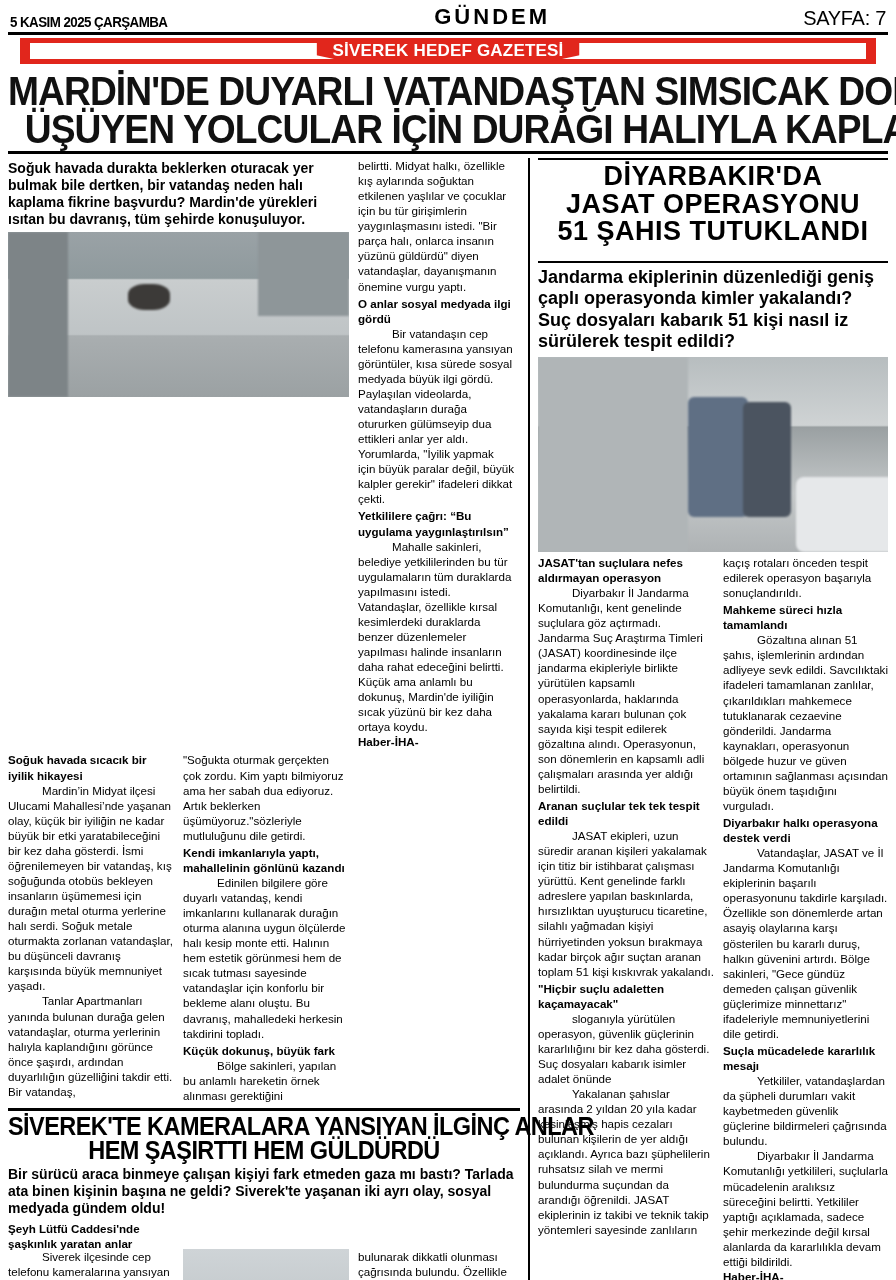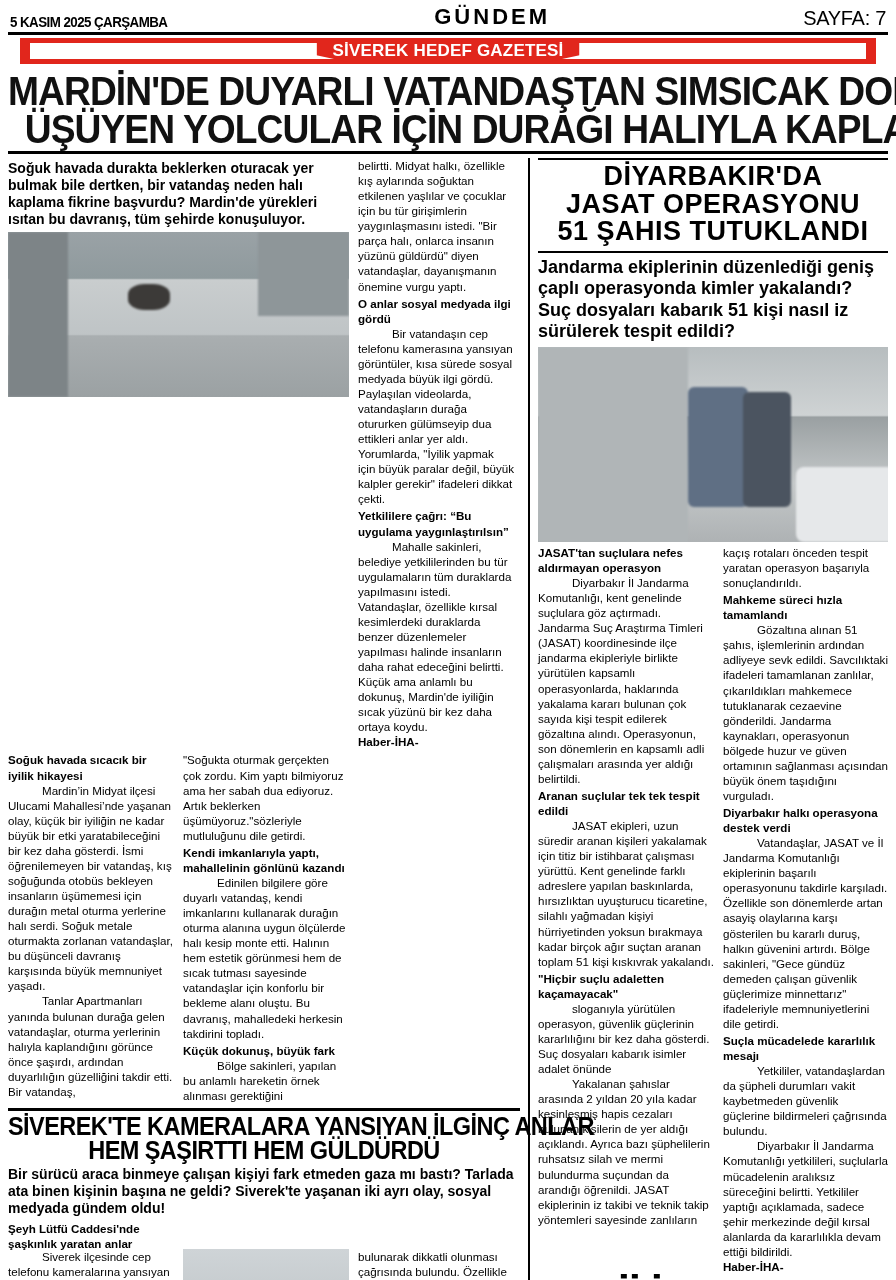--- a/index.html
+++ b/index.html
@@ -79,21 +79,21 @@
 
   .sec-head h2 {
     margin:0; font-weight:bold; font-size:25px; line-height:0.98;
     letter-spacing:-0.6px; transform:scaleX(0.94); transform-origin:left top;
     white-space:nowrap;
   }
   .sec-head h2.c { text-align:center; transform-origin:center top; }
 
   
   .rhead {
-    border:2px solid #000; border-left:0; border-right:0; padding:3px 0 5px 0; text-align:center;
+    border:2px solid #000; border-left:0; border-right:0; padding:3px 0 15px 0; text-align:center;
   }
   .rhead .rh {
     display:block; font-weight:bold; font-size:27px; line-height:1.02; letter-spacing:0.5px;
   }
 
   
   .zayii-title {
     font-weight:bold; font-size:45px; line-height:0.92; letter-spacing:-1.2px;
     transform:scaleX(0.97); transform-origin:left top; margin-top:2px;
   }
@@ -239,21 +239,21 @@
             <p>Diyarbakır İl Jandarma Komutanlığı, kent genelinde suçlulara göz açtırmadı. Jandarma Suç Araştırma Timleri (JASAT) koordinesinde ilçe jandarma ekipleriyle birlikte yürütülen kapsamlı operasyonlarda, haklarında yakalama kararı bulunan çok sayıda kişi tespit edilerek gözaltına alındı. Operasyonun, son dönemlerin en kapsamlı adli çalışmaları arasında yer aldığı belirtildi.</p>
             <span class="sub">Aranan suçlular tek tek tespit edildi</span>
             <p>JASAT ekipleri, uzun süredir aranan kişileri yakalamak için titiz bir istihbarat çalışması yürüttü. Kent genelinde farklı adreslere yapılan baskınlarda, hırsızlıktan uyuşturucu ticaretine, silahlı yağmadan kişiyi hürriyetinden yoksun bırakmaya kadar birçok ağır suçtan aranan toplam 51 kişi kıskıvrak yakalandı.</p>
             <span class="sub">"Hiçbir suçlu adaletten kaçamayacak"</span>
             <p>sloganıyla yürütülen operasyon, güvenlik güçlerinin kararlılığını bir kez daha gösterdi. Suç dosyaları kabarık isimler adalet önünde</p>
             <p>Yakalanan şahıslar arasında 2 yıldan 20 yıla kadar kesinleşmiş hapis cezaları bulunan kişilerin de yer aldığı açıklandı. Ayrıca bazı şüphelilerin ruhsatsız silah ve mermi bulundurma suçundan da arandığı öğrenildi. JASAT ekiplerinin iz takibi ve teknik takip yöntemleri sayesinde zanlıların</p>
           </div>
         </div>
         <div style="width:165px">
           <div class="body-txt">
-            <p class="noind">kaçış rotaları önceden tespit yaratan operasyon başarıyla sonuçlandırıldı.</p>
+            <p class="noind">kaçış rotaları önceden tespit edilerek operasyon başarıyla sonuçlandırıldı.</p>
             <span class="sub">Mahkeme süreci hızla tamamlandı</span>
             <p>Gözaltına alınan 51 şahıs, işlemlerinin ardından adliyeye sevk edildi. Savcılıktaki ifadeleri tamamlanan zanlılar, çıkarıldıkları mahkemece tutuklanarak cezaevine gönderildi. Jandarma kaynakları, operasyonun bölgede huzur ve güven ortamının sağlanması açısından büyük önem taşıdığını vurguladı.</p>
             <span class="sub">Diyarbakır halkı operasyona destek verdi</span>
             <p>Vatandaşlar, JASAT ve İl Jandarma Komutanlığı ekiplerinin başarılı operasyonunu takdirle karşıladı. Özellikle son dönemlerde artan asayiş olaylarına karşı gösterilen bu kararlı duruş, halkın güvenini artırdı. Bölge sakinleri, "Gece gündüz demeden çalışan güvenlik güçlerimize minnettarız" ifadeleriyle memnuniyetlerini dile getirdi.</p>
             <span class="sub">Suçla mücadelede kararlılık mesajı</span>
             <p>Yetkililer, vatandaşlardan da şüpheli durumları vakit kaybetmeden güvenlik güçlerine bildirmeleri çağrısında bulundu.</p>
             <p>Diyarbakır İl Jandarma Komutanlığı yetkilileri, suçlularla mücadelenin aralıksız süreceğini belirtti. Yetkililer yaptığı açıklamada, sadece şehir merkezinde değil kırsal alanlarda da kararlılıkla devam ettiği bildirildi.</p>
             <p class="noind inl-bold">Haber-İHA-</p>
           </div>
         </div>

